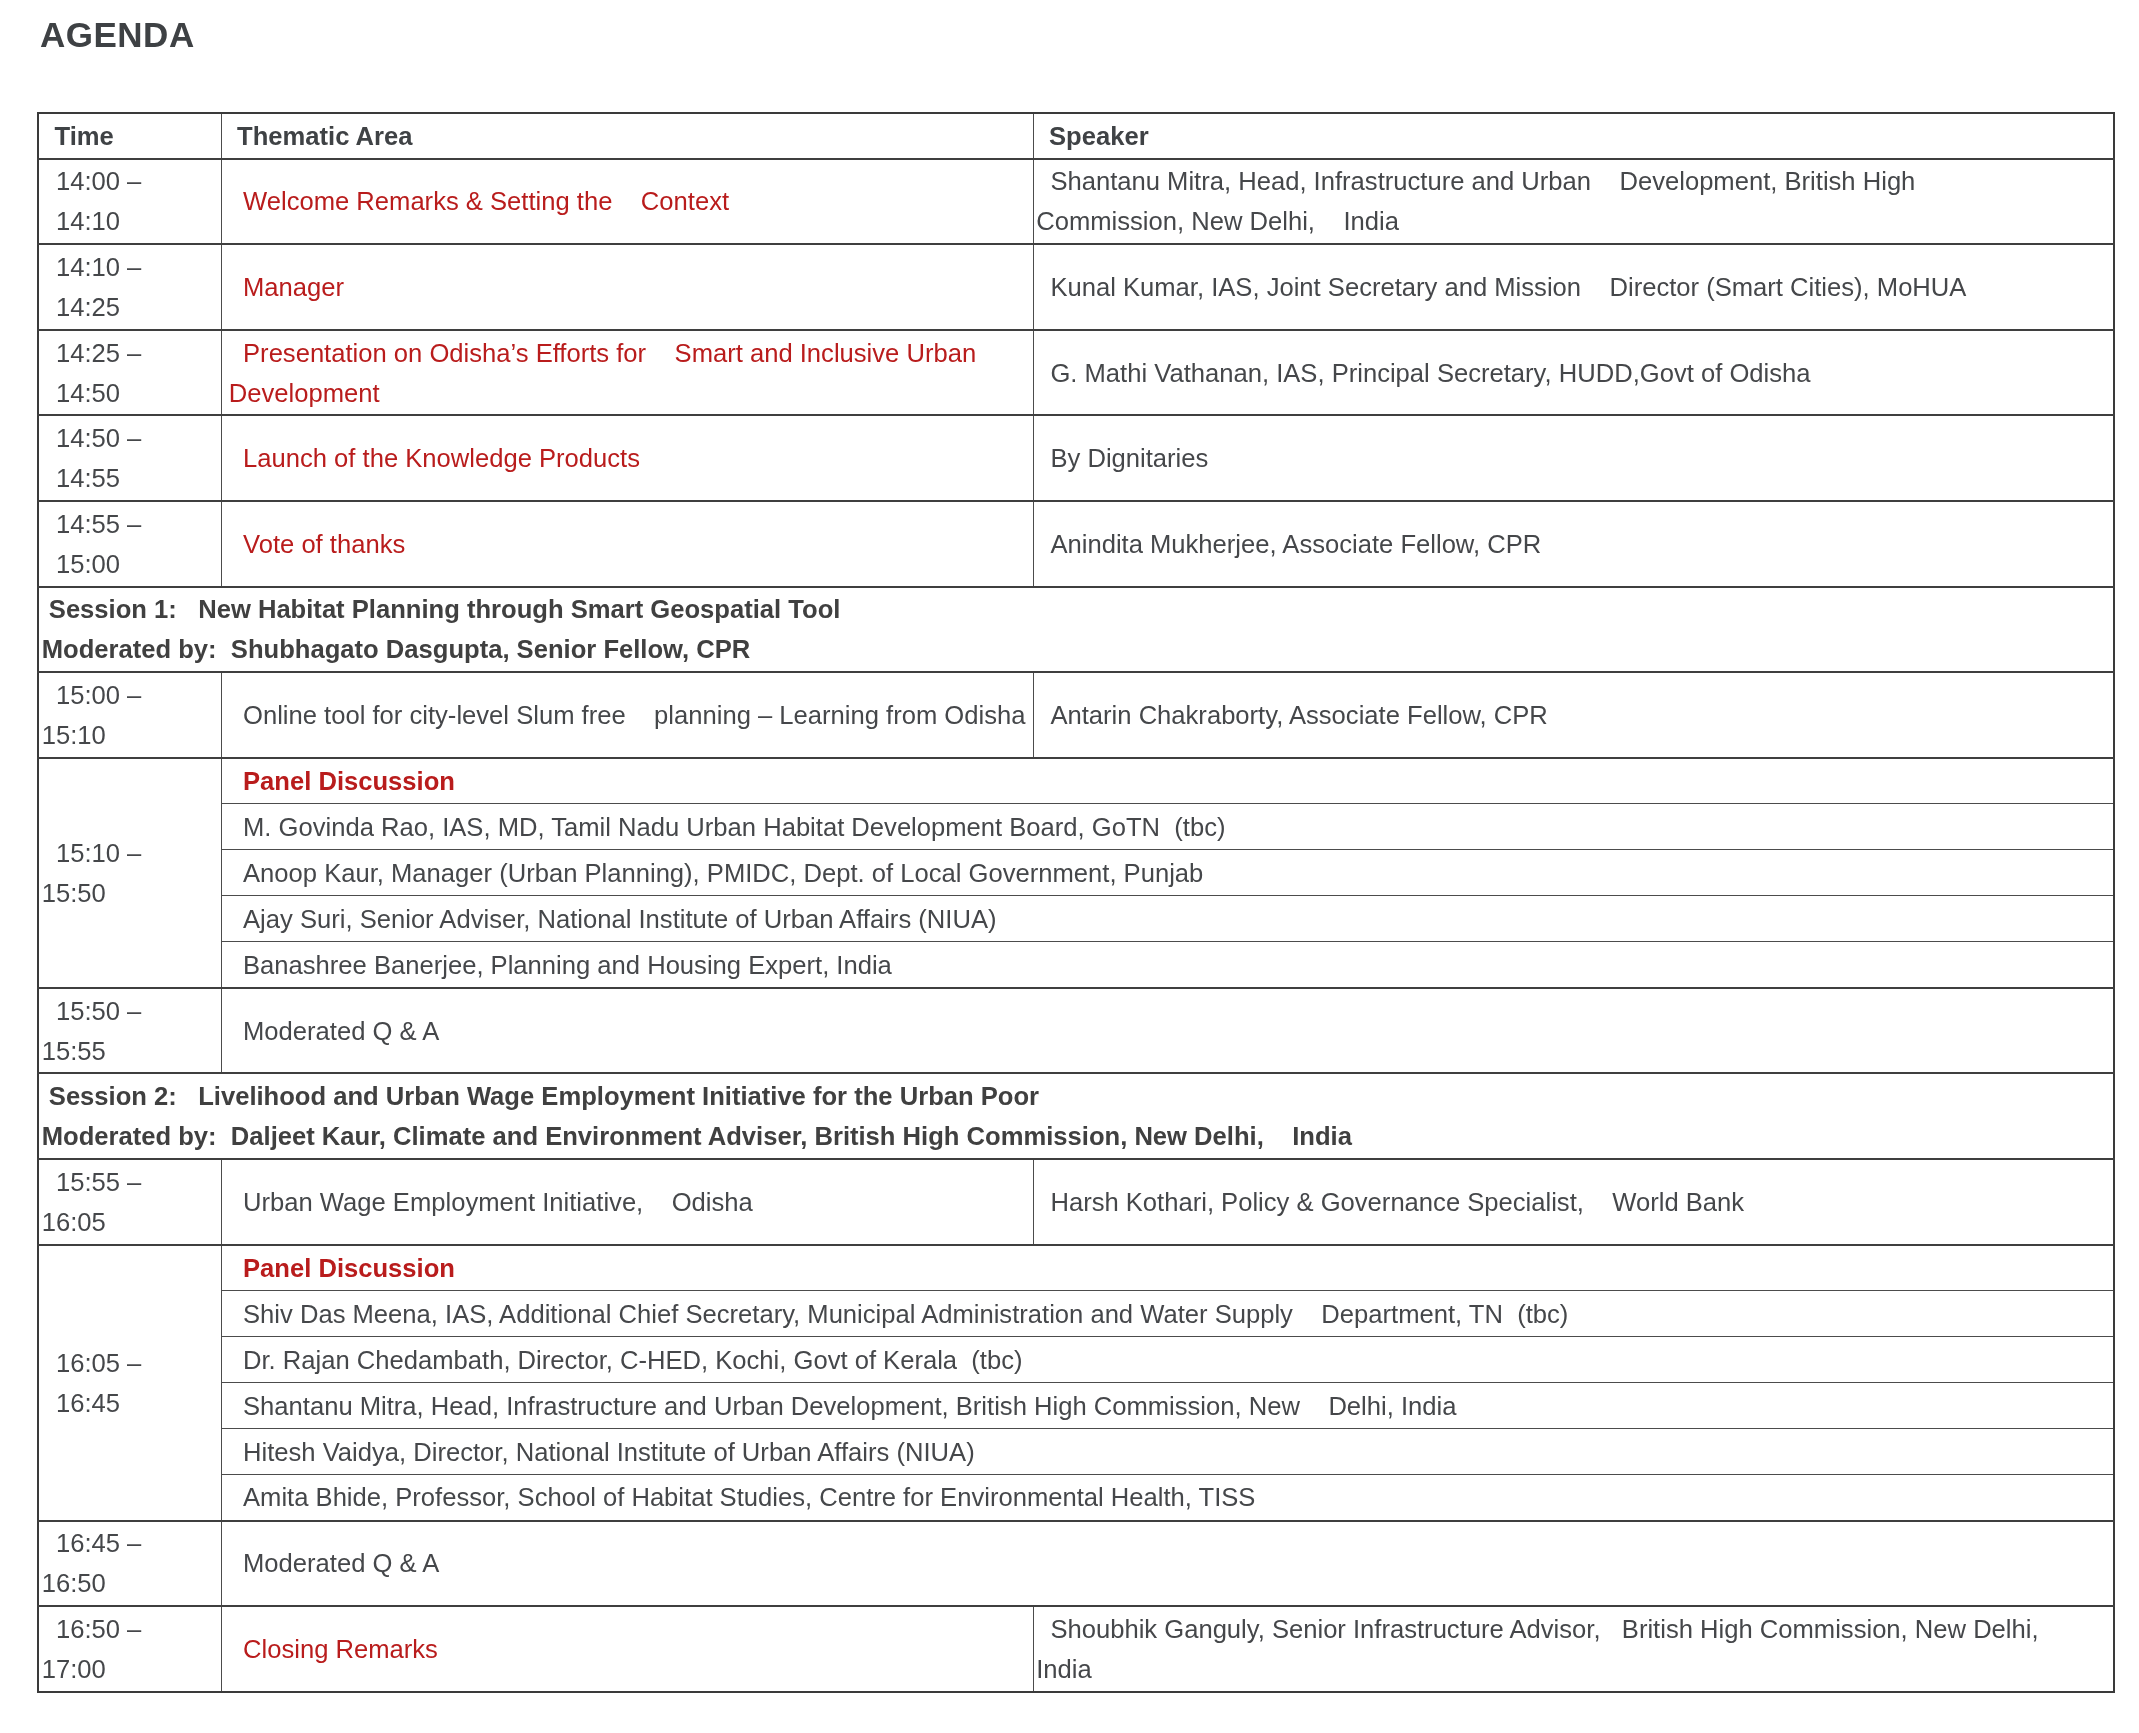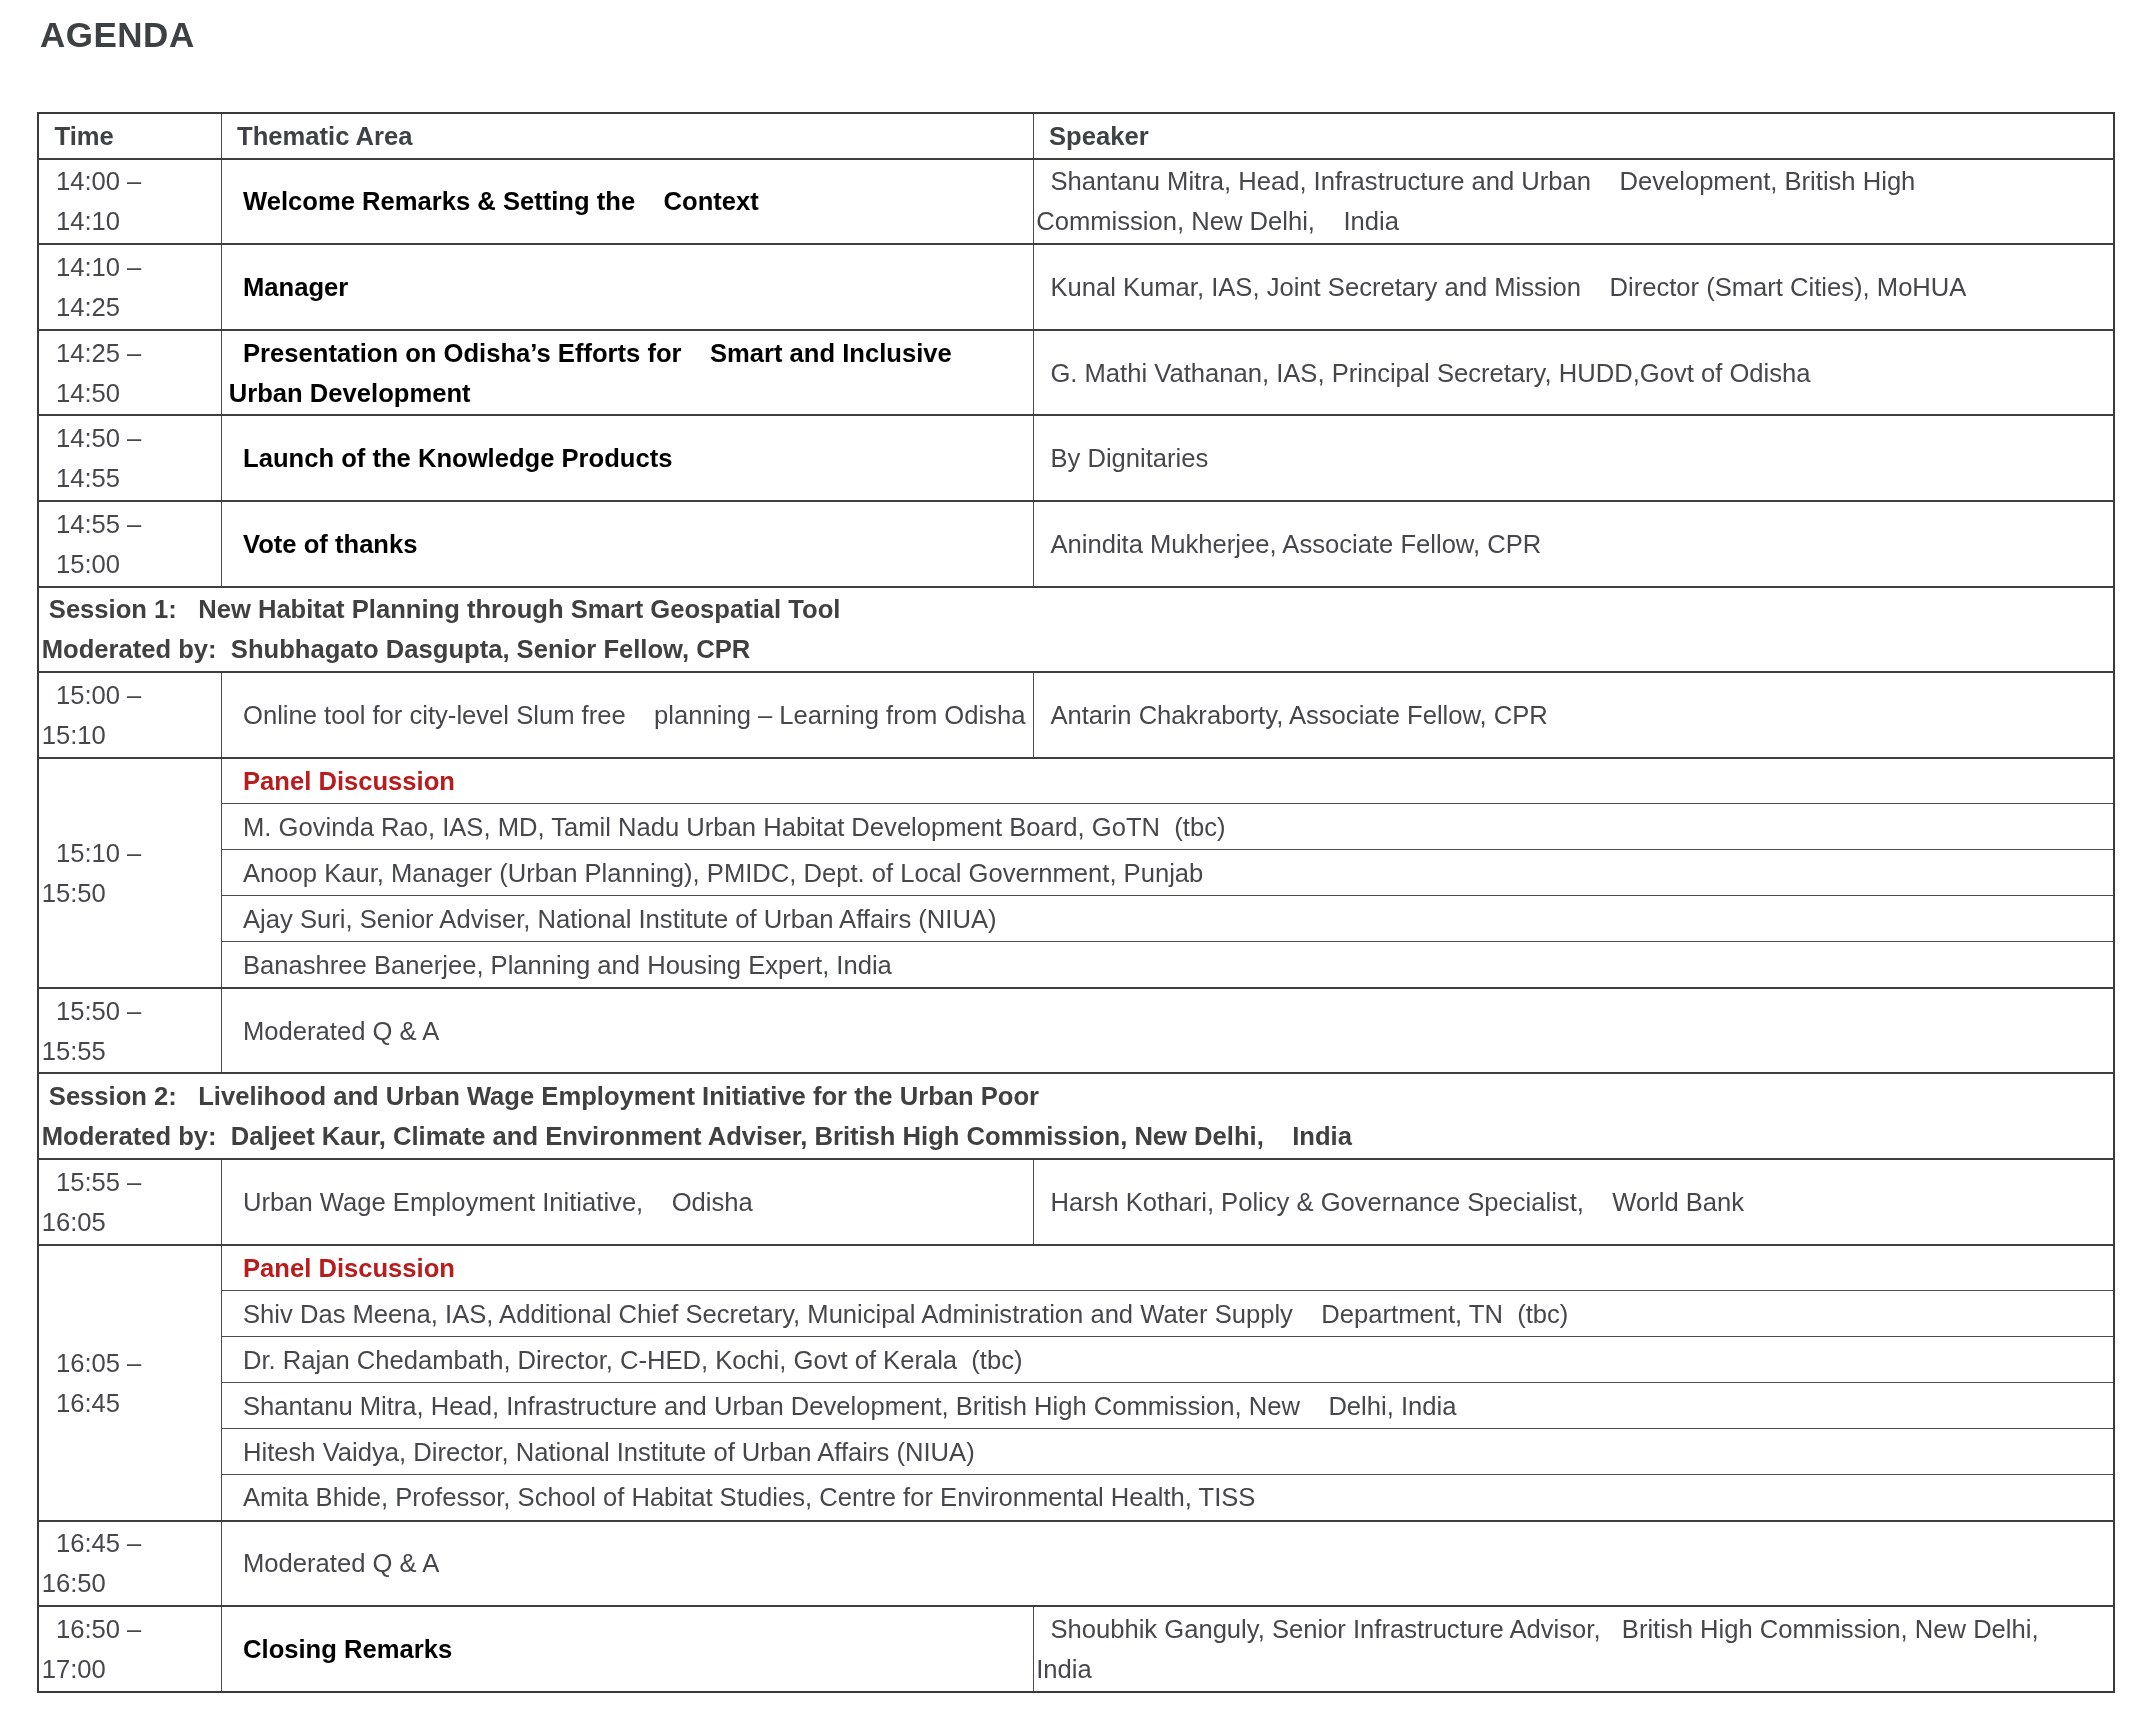--- a/index.html
+++ b/index.html
@@ -41,21 +41,21 @@
     font-size: 25.6px;
     line-height: 40px;
     color: #45474a;
     padding: 1.8px 5.5px 1.8px 2.7px;
     font-weight: normal;
     text-align: left;
   }
   tr.major > th, tr.major > td { border-top-width: 2.7px; border-top-color: #3f3f3f; }
   th { font-weight: bold; color: #3f4245; padding-left: 15.5px; }
   td.time { padding-left: 2.7px; }
-  td.topic-b { font-weight: bold; color: #000000; padding-left: 7.3px; }
+  td.topic-b { font-weight: normal; color: #b91c1c; padding-left: 7.3px; }
   td.topic-r { padding-left: 7.3px; }
   td.speaker { padding-left: 2.7px; }
   td.panel-h { font-weight: bold; color: #b91c1c; padding-left: 7.3px; }
   td.panel-m { padding-left: 7.3px; }
   td.session-cell { font-weight: bold; color: #404040; padding-left: 2.7px; }
   tr.h48 { height: 44px; }
   tr.h95 { height: 76px; }
   tr.h93 { height: 85px; }
   tr.h50 { height: 46px; }
 </style>

